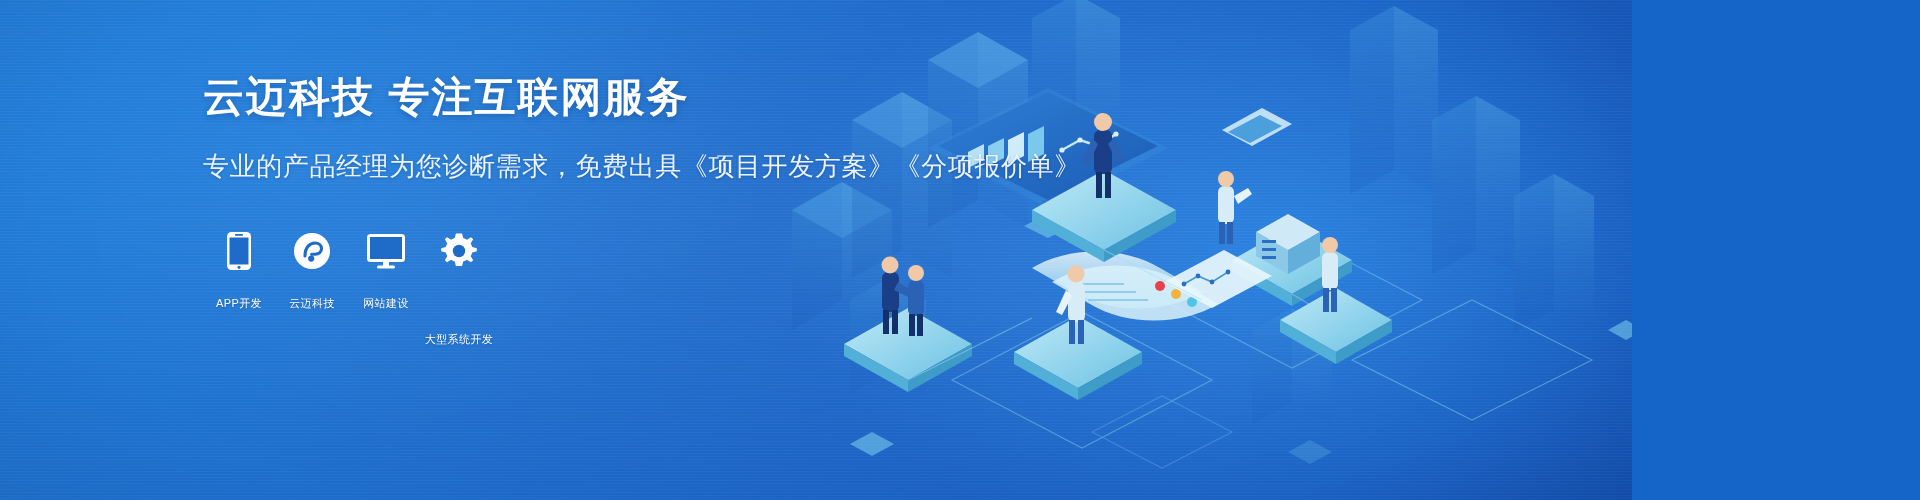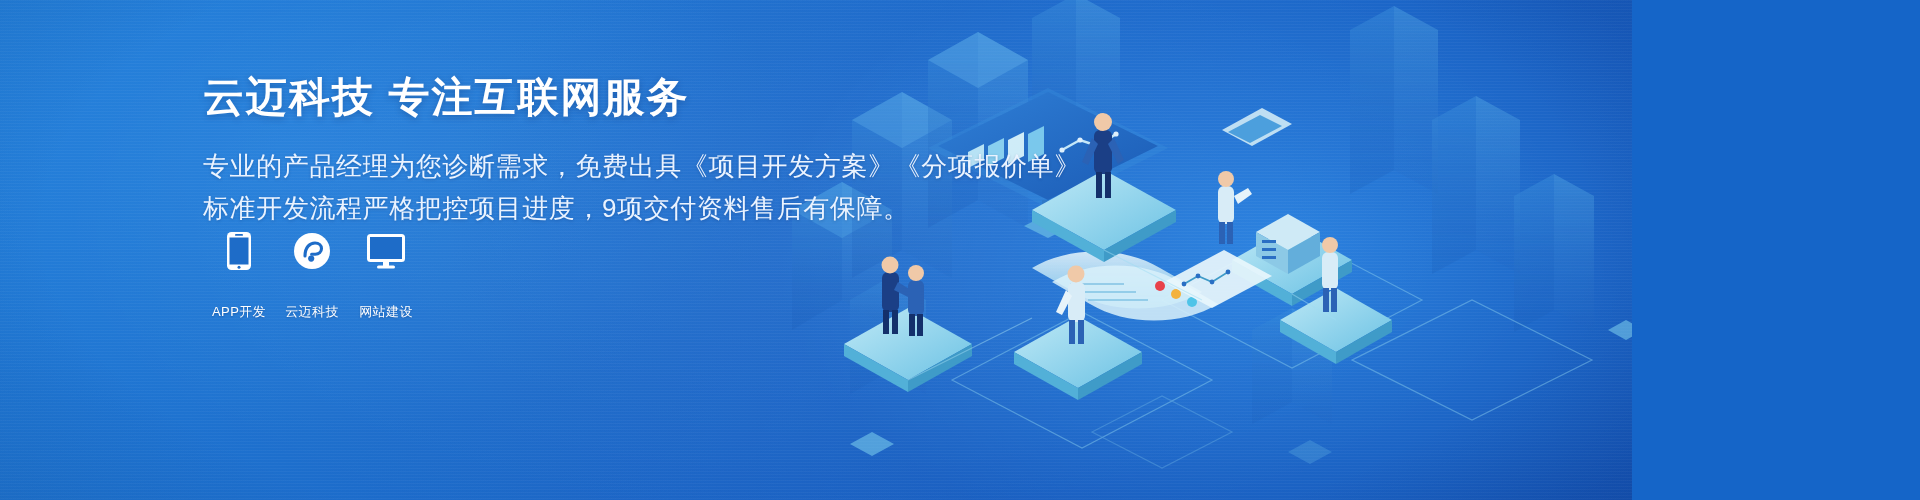--- a/index.html
+++ b/index.html
@@ -63,23 +63,23 @@
   .services {
     position:absolute; left:203px; top:228px;
     display:flex; align-items:flex-start; gap:0px; z-index:30;
   }
   .svc { width:72px; display:flex; flex-direction:column; align-items:center; }
   .svc .glyph {
     height:46px; display:flex; align-items:center; justify-content:center;
     color:#ffffff;
   }
   .svc .cap {
-    margin-top:29px;
+    margin-top:22px;
     color:#ffffff;
-    font-size:13px;
+    font-size:11px;
     letter-spacing:0.4px;
     white-space:nowrap;
     text-shadow:0 1px 2px rgba(2,34,90,0.3);
   }
   
   .svc:nth-child(2){ width:74px; }
   .svc:nth-child(3){ width:74px; }
   .svc:nth-child(4){ width:72px;gap:36px; }
   .svc:nth-child(5){ width:86px; }
 
@@ -307,21 +307,20 @@
       </g>
     </svg>
   </div>
 
   <div class="vig"></div>
 
   <div class="copy">
     <h1 class="headline">云迈科技 专注互联网服务</h1>
     <div class="sub">
       <div class="sub-line">专业的产品经理为您诊断需求，免费出具《项目开发方案》《分项报价单》</div>
-      <div class="sub-line">标准开发流程严格把控项目进度，9项交付资料售后有保障。</div>
     </div>
   </div>
 
   <div class="services">
 
     <div class="svc">
       <div class="glyph">
         <svg width="26" height="40" viewBox="0 0 26 40">
           <rect x="1" y="1" width="24" height="38" rx="4.5" fill="#ffffff"></rect>
           <rect x="3.5" y="6.5" width="19" height="27" fill="#1e6cc8"></rect>
@@ -349,15 +348,28 @@
         <svg width="40" height="36" viewBox="0 0 40 36">
           <rect x="1" y="1" width="38" height="28" rx="3.5" fill="#ffffff"></rect>
           <rect x="4" y="4" width="32" height="22" fill="#1e6cc8"></rect>
           <rect x="17" y="29" width="6" height="4" fill="#ffffff"></rect>
           <rect x="11" y="32.5" width="18" height="3" rx="1.5" fill="#ffffff"></rect>
         </svg>
       </div>
       <div class="cap">网站建设</div>
     </div>
 
+    <div class="svc">
+      <div class="glyph">
+        <svg width="40" height="40" viewBox="0 0 40 40">
+          <path fill="#ffffff" d="M20 2.5 l3.1 0 1.1 4.6 a13.6 13.6 0 0 1 3.7 1.55 l4.05 -2.5 2.2 2.2 -2.5 4.05
+            a13.6 13.6 0 0 1 1.55 3.7 l4.6 1.1 0 3.1 -4.6 1.1 a13.6 13.6 0 0 1 -1.55 3.7 l2.5 4.05 -2.2 2.2
+            -4.05 -2.5 a13.6 13.6 0 0 1 -3.7 1.55 l-1.1 4.6 -3.1 0 -3.1 0 -1.1 -4.6 a13.6 13.6 0 0 1 -3.7 -1.55
+            l-4.05 2.5 -2.2 -2.2 2.5 -4.05 a13.6 13.6 0 0 1 -1.55 -3.7 l-4.6 -1.1 0 -3.1 4.6 -1.1
+            a13.6 13.6 0 0 1 1.55 -3.7 l-2.5 -4.05 2.2 -2.2 4.05 2.5 a13.6 13.6 0 0 1 3.7 -1.55 l1.1 -4.6 3.1 0 z"></path>
+          <circle cx="20" cy="20" r="6.2" fill="#1e6cc8"></circle>
+        </svg>
+      </div>
+      <div class="cap">大型系统开发</div>
+    </div>
 
   </div>
 </div>
 
 </body></html>

